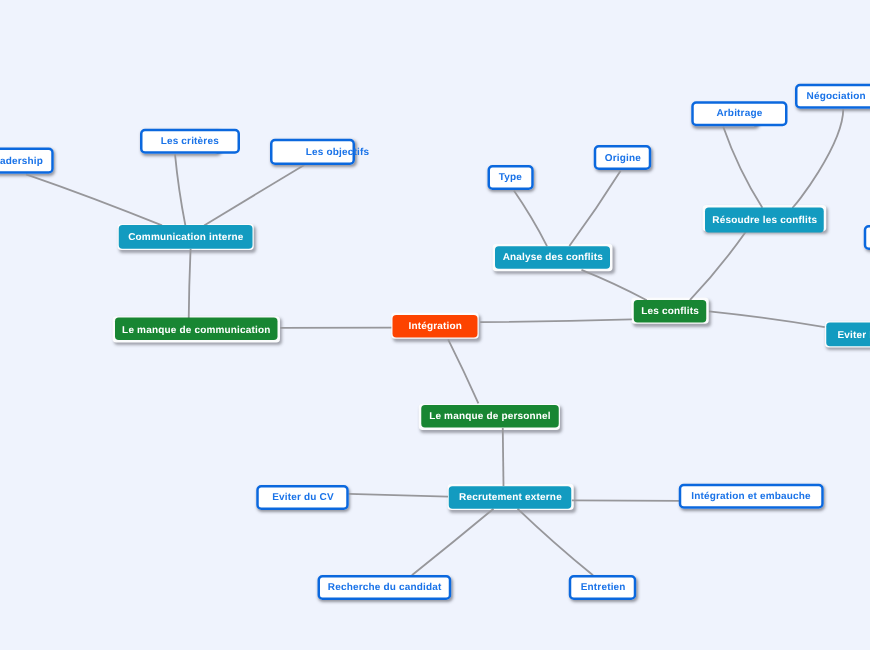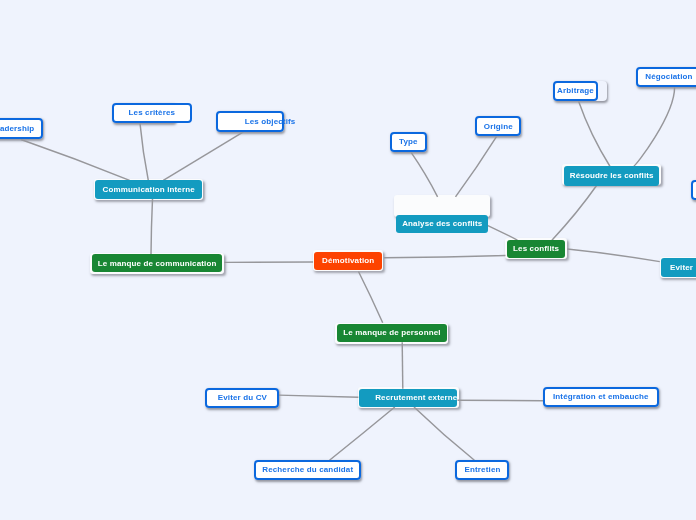--- a/index.html
+++ b/index.html
@@ -79,51 +79,51 @@
     <div class="node leaf" style="left: 215.9px; top: 111px; width: 68px; height: 20.8px; padding-left: 40px;">
       <span>Les objectifs</span>
     </div>
     <div class="node fill teal" style="left: 95.4px; top: 180px; width: 106.3px; height: 18.6px;">
       <span>Communication interne</span>
     </div>
     <div class="node fill green" style="left: 91.7px; top: 254.3px; width: 130.5px; height: 18.1px;">
       <span>Le manque de communication</span>
     </div>
     <div class="node fill orange" style="left: 314.3px; top: 251.5px; width: 67.6px; height: 18.1px;">
-      <span>Démotivation</span>
+      <span>Intégration</span>
     </div>
     <div class="node leaf" style="left: 389.8px; top: 132px; width: 36.8px; height: 20.3px;">
       <span>Type</span>
     </div>
     <div class="node leaf" style="left: 474.9px; top: 116.1px; width: 46.5px; height: 20.4px;">
       <span>Origine</span>
     </div>
-    <div class="node fill teal" style="left: 395.8px; top: 196.5px; width: 92.6px; height: 18.6px; margin-top: 18px;">
+    <div class="node fill teal" style="left: 395.8px; top: 196.5px; width: 92.6px; height: 18.6px;">
       <span>Analyse des conflits</span>
     </div>
-    <div class="node leaf" style="left: 552.9px; top: 81.1px; width: 45px; height: 20.1px;">
+    <div class="node leaf" style="left: 552.9px; top: 81.1px; width: 77px; height: 20.1px;">
       <span>Arbitrage</span>
     </div>
     <div class="node leaf" style="left: 636.2px; top: 66.7px; width: 65.2px; height: 20.4px;">
       <span>Négociation</span>
     </div>
     <div class="node fill teal" style="left: 563.8px; top: 165.9px; width: 95.7px; height: 20px;">
       <span>Résoudre les conflits</span>
     </div>
     <div class="node fill green" style="left: 506.9px; top: 239.9px; width: 58.2px; height: 18px;">
       <span>Les conflits</span>
     </div>
     <div class="node leaf" style="left: 690.8px; top: 179.9px; width: 56.2px; height: 19.9px;"></div>
     <div class="node fill teal" style="left: 661.3px; top: 258.3px; width: 86px; height: 18.6px;">
       <span>Eviter les conflits</span>
     </div>
     <div class="node fill green" style="left: 336.8px; top: 324px; width: 110.1px; height: 18px;">
       <span>Le manque de personnel</span>
     </div>
-    <div class="node fill teal" style="left: 359.2px; top: 388.5px; width: 98.1px; height: 18.1px; justify-content: flex-end;">
+    <div class="node fill teal" style="left: 359.2px; top: 388.5px; width: 98.1px; height: 18.1px;">
       <span>Recrutement externe</span>
     </div>
     <div class="node leaf" style="left: 205.2px; top: 387.7px; width: 74.2px; height: 20.4px;">
       <span>Eviter du CV</span>
     </div>
     <div class="node leaf" style="left: 542.7px; top: 386.5px; width: 116px; height: 20.3px;">
       <span>Intégration et embauche</span>
     </div>
     <div class="node leaf" style="left: 253.7px; top: 459.7px; width: 107.8px; height: 20.3px; align-items: center;">
       <span>Recherche du candidat</span>

